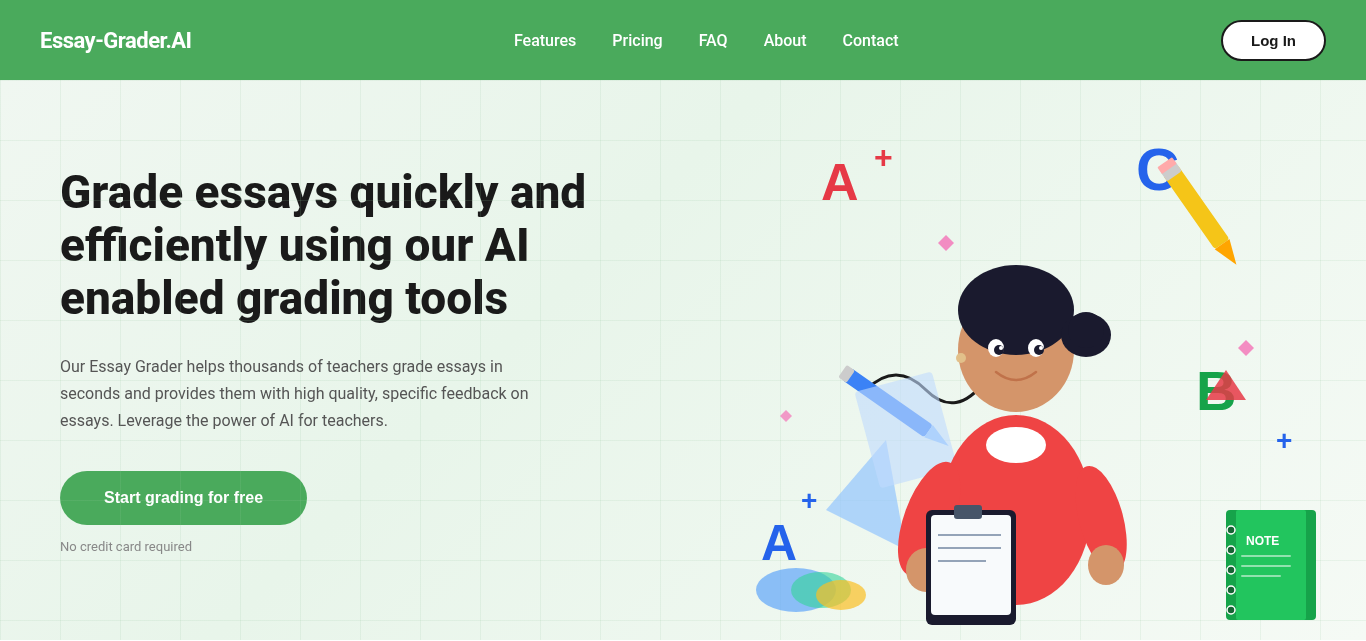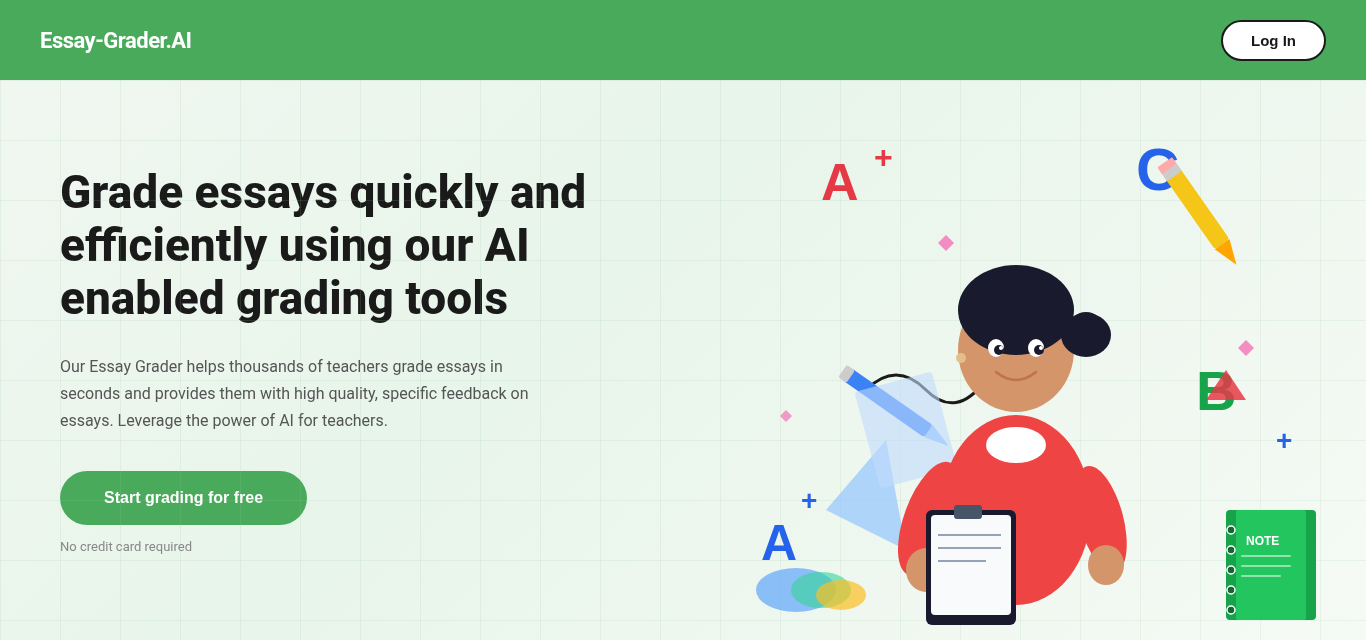--- a/index.html
+++ b/index.html
@@ -131,20 +131,27 @@
       background-size: 60px 60px;
       pointer-events: none;
     }
   </style>
 </head>
 <body>
 
 <nav class="navbar">
   <div class="navbar-logo">Essay-Grader.AI</div>
 
+  <ul class="navbar-links">
+    <li><a href="#">Features</a></li>
+    <li><a href="#">Pricing</a></li>
+    <li><a href="#">FAQ</a></li>
+    <li><a href="#">About</a></li>
+    <li><a href="#">Contact</a></li>
+  </ul>
 
   <div class="navbar-actions">
     <button class="btn-login">Log In</button>
   </div>
 </nav>
 
 <section class="hero">
   <div class="hero-content">
     <h1 class="hero-title">Grade essays quickly and efficiently using our AI enabled grading tools</h1>
     <p class="hero-description">Our Essay Grader helps thousands of teachers grade essays in seconds and provides them with high quality, specific feedback on essays. Leverage the power of AI for teachers.</p>

